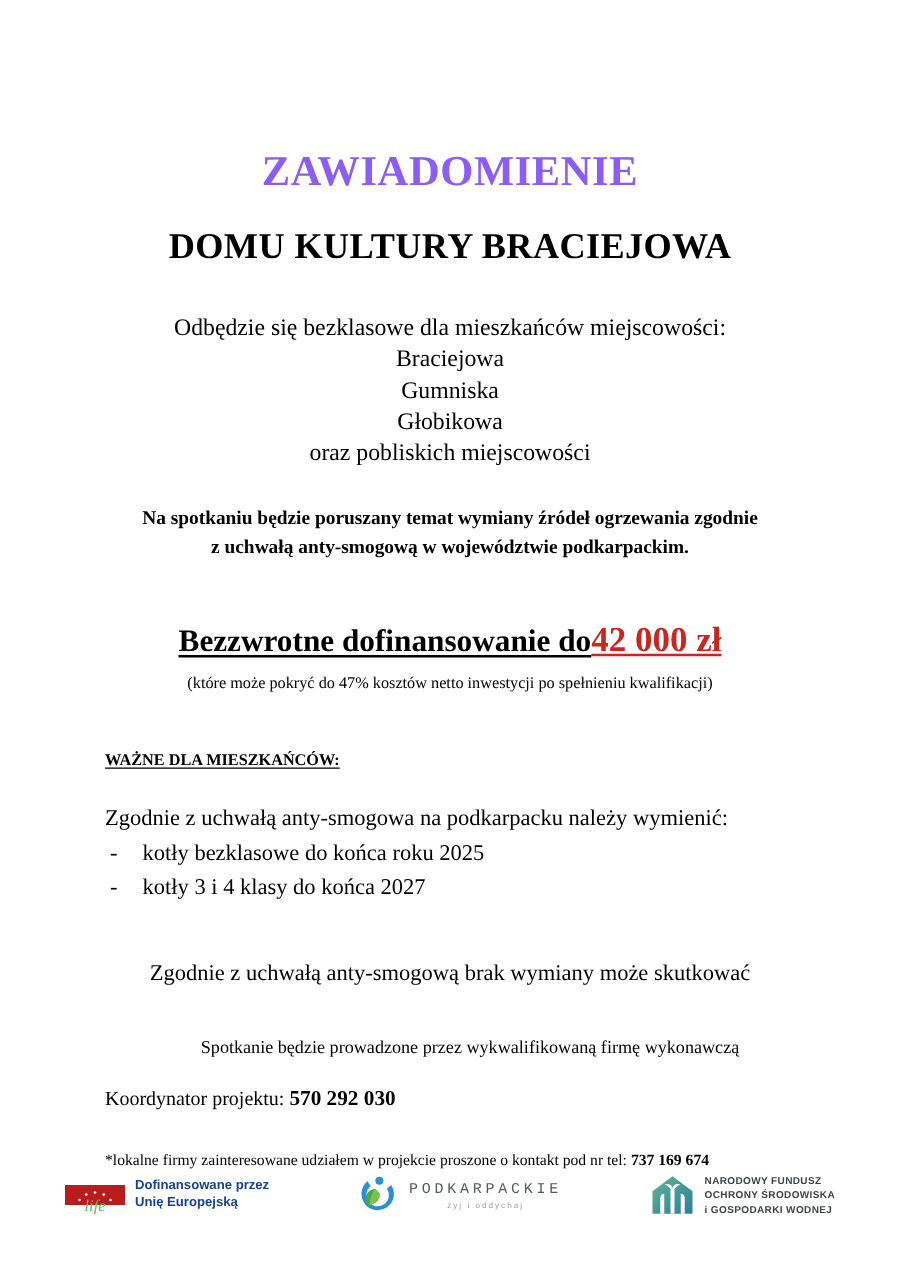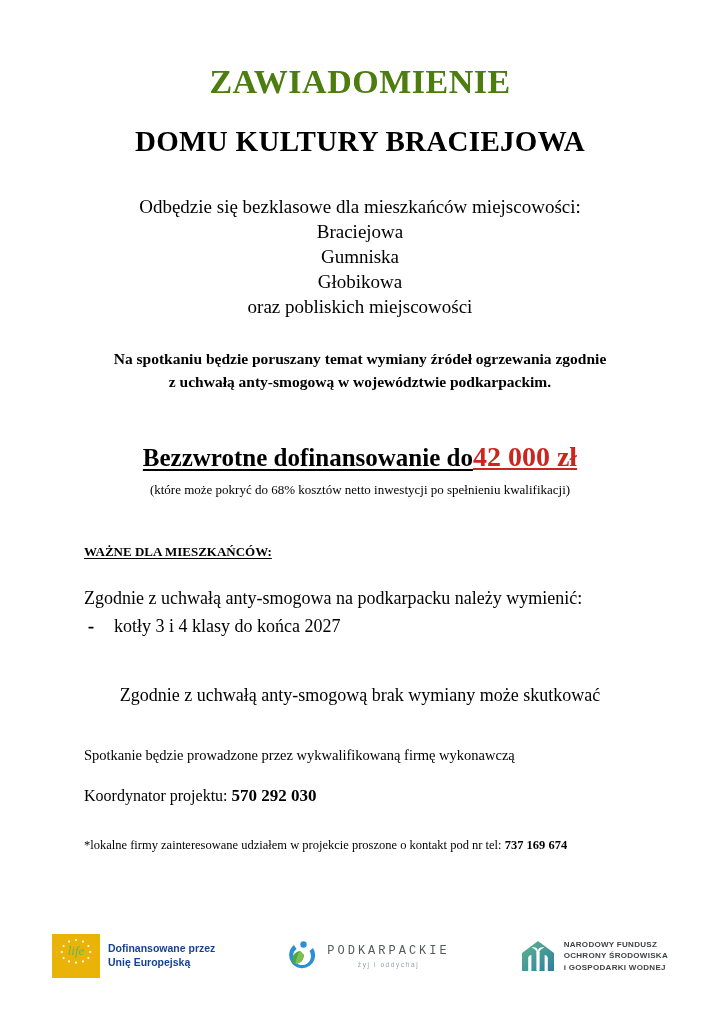--- a/index.html
+++ b/index.html
@@ -20,26 +20,26 @@
     width: 720px;
     height: 1018px;
     box-sizing: border-box;
     padding: 0 52px;
     position: relative;
   }
 
   
   .title {
     text-align: center;
-    color: #4d7c0f;
+    color: #8b5cf6;
     font-weight: bold;
     font-size: 34px;
     letter-spacing: 0.5px;
     margin: 0;
-    padding-top: 64px;
+    padding-top: 120px;
     line-height: 1.05;
   }
 
   
   .dateline {
     text-align: center;
     margin-top: 14px;
     line-height: 1.2;
     white-space: nowrap;
   }
@@ -154,20 +154,21 @@
   .penalty .red-bold {
     color: #C8261E;
     font-weight: bold;
   }
 
   
   .note {
     font-size: 14.5px;
     margin-left: 32px;
     margin-top: 38px;
+    text-align: center;
   }
   .coordinator {
     font-size: 16px;
     margin-left: 32px;
     margin-top: 22px;
   }
   .coordinator .phone {
     font-weight: bold;
     font-size: 17px;
   }
@@ -193,22 +194,22 @@
   }
   .logo {
     display: flex;
     align-items: center;
     gap: 8px;
   }
 
   
   .eu-flag {
     width: 48px;
-    height: 44px;
-    background: #eab308;
+    height: 16px;
+    background: #b91c1c;
     position: relative;
     flex: 0 0 auto;
   }
   .eu-stars {
     position: absolute;
     inset: 0;
   }
   .eu-text {
     font-family: "Liberation Sans", "DejaVu Sans", sans-serif;
     font-size: 10.5px;
@@ -280,29 +281,30 @@
   </div>
 
   <div class="topic">
     <div>Na spotkaniu będzie poruszany temat wymiany źródeł ogrzewania zgodnie</div>
     <div>z uchwałą anty-smogową w województwie podkarpackim.</div>
   </div>
 
   <div class="funding">
     <span class="black">Bezzwrotne dofinansowanie do</span><span class="red">42 000 zł</span>
   </div>
-  <div class="funding-note">(które może pokryć do 68% kosztów netto inwestycji po spełnieniu kwalifikacji)</div>
+  <div class="funding-note">(które może pokryć do 47% kosztów netto inwestycji po spełnieniu kwalifikacji)</div>
 
   <div class="important-head">WAŻNE DLA MIESZKAŃCÓW:</div>
 
   <div class="rule-intro">Zgodnie z uchwałą anty-smogowa na podkarpacku należy wymienić:</div>
 
   <ul class="rule-list">
     <li>
       <span class="dash">-</span>
+      <span>kotły bezklasowe do końca roku 2025</span>
     </li>
     <li>
       <span class="dash">-</span>
       <span>kotły 3 i 4 klasy do końca 2027</span>
     </li>
   </ul>
 
   <div class="penalty">
     <div>Zgodnie z uchwałą anty-smogową brak wymiany może skutkować</div>
   </div>

